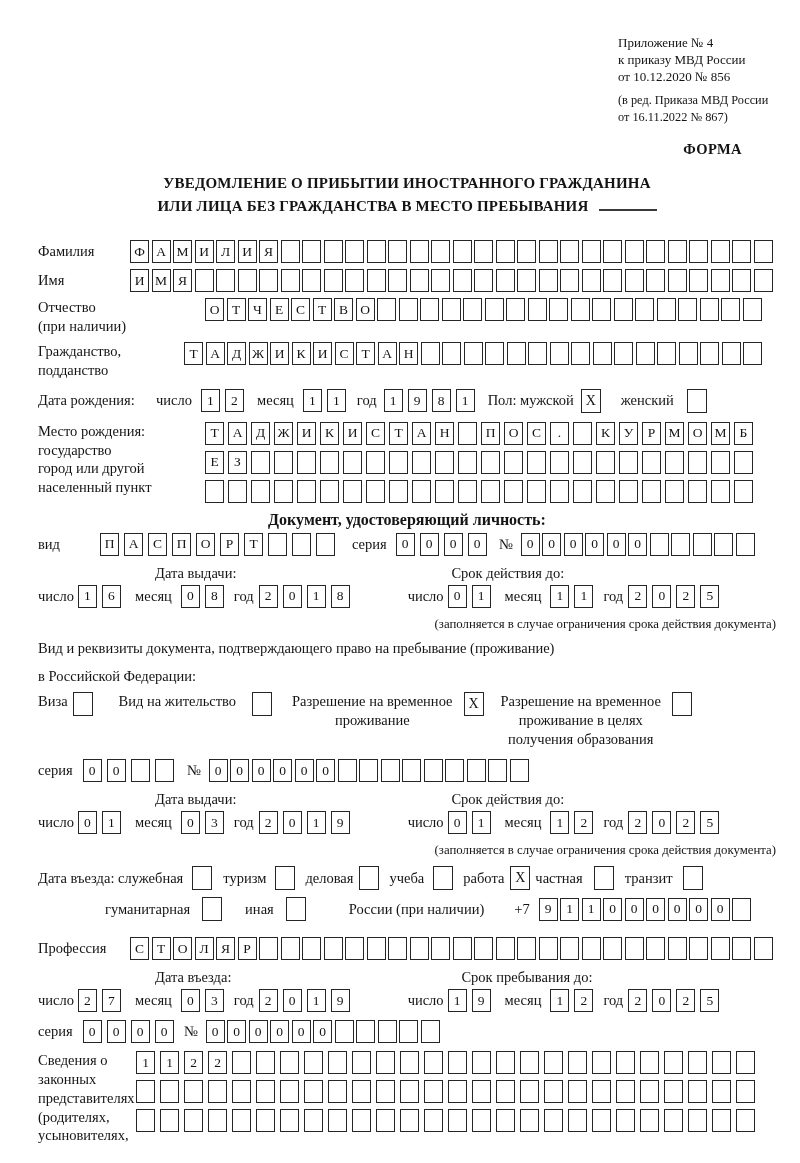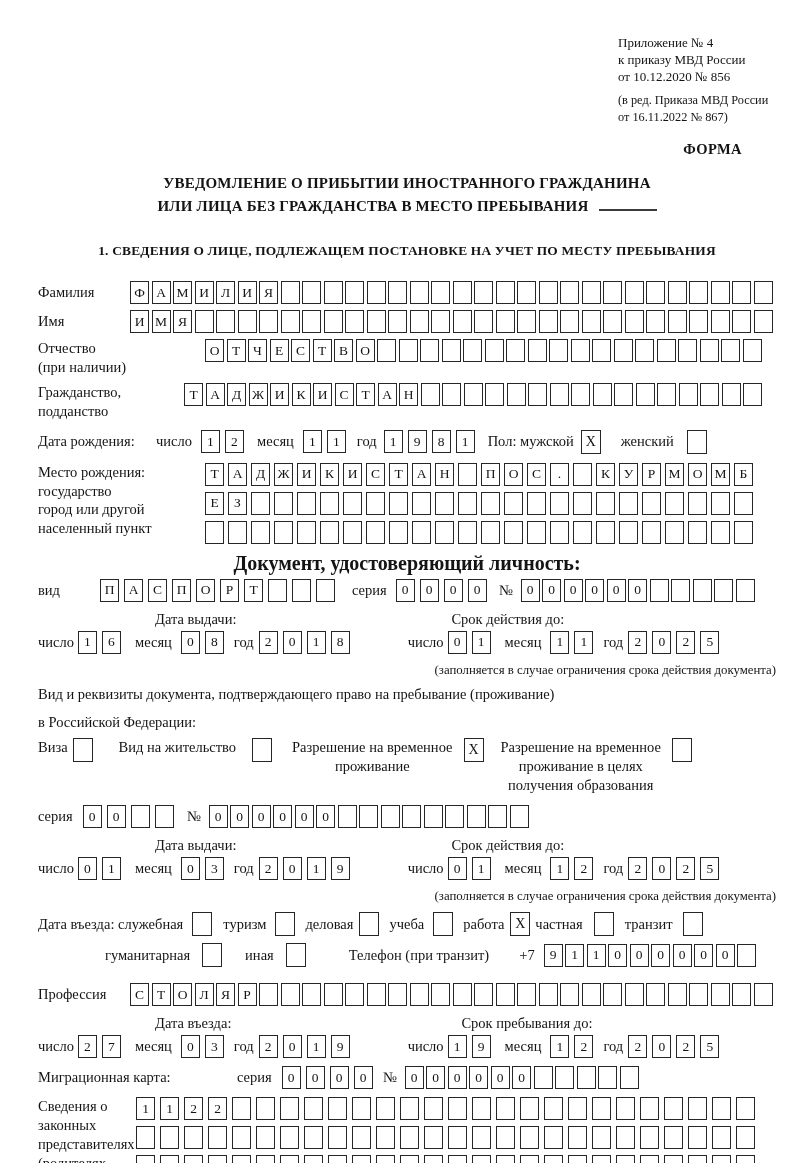--- a/index.html
+++ b/index.html
@@ -54,21 +54,20 @@
     <div>(в ред. Приказа МВД России</div>
     <div>от 16.11.2022 № 867)</div>
   </div>
   <div class="forma">ФОРМА</div>
 
   <div class="title">
     <div>УВЕДОМЛЕНИЕ О ПРИБЫТИИ ИНОСТРАННОГО ГРАЖДАНИНА</div>
     <div><span>ИЛИ ЛИЦА БЕЗ ГРАЖДАНСТВА В МЕСТО ПРЕБЫВАНИЯ</span><span class="blank-line"></span></div>
   </div>
 
-  <div class="sec-title">1. СВЕДЕНИЯ О ЛИЦЕ, ПОДЛЕЖАЩЕМ ПОСТАНОВКЕ НА УЧЕТ ПО МЕСТУ ПРЕБЫВАНИЯ</div>
 
   <div class="frow" style="margin-top:22px;">
     <span class="lbl w92">Фамилия</span>
     <span class="cells">
         <span class="cell">Ф</span>
         <span class="cell">А</span>
         <span class="cell">М</span>
         <span class="cell">И</span>
         <span class="cell">Л</span>
         <span class="cell">И</span>
@@ -313,21 +312,21 @@
           <span class="cell"></span>
           <span class="cell"></span>
           <span class="cell"></span>
           <span class="cell"></span>
           <span class="cell"></span>
           <span class="cell"></span>
         </span>
     </span>
   </div>
 
-  <div class="center" style="font-weight:bold;font-size:20px;margin-top:2px;">Документ, удостоверяющий личность:</div>
+  <div class="center" style="font-weight:bold;font-size:16px;margin-top:2px;">Документ, удостоверяющий личность:</div>
 
   <div class="frow" style="margin-top:4px;">
     <span class="lbl w62">вид</span>
     <span class="cells g5">
         <span class="cell">П</span>
         <span class="cell">А</span>
         <span class="cell">С</span>
         <span class="cell">П</span>
         <span class="cell">О</span>
         <span class="cell">Р</span>
@@ -506,21 +505,21 @@
     <span class="lbl" style="margin-left:5px;">частная</span>
     <span class="cb" style="margin-left:11px;"></span>
     <span class="lbl" style="margin-left:11px;">транзит</span>
     <span class="cb" style="margin-left:10px;"></span>
   </div>
   <div class="frow" style="margin-top:7px;">
     <span class="lbl" style="margin-left:67px;">гуманитарная</span>
     <span class="cb" style="margin-left:12px;"></span>
     <span class="lbl" style="margin-left:23px;">иная</span>
     <span class="cb" style="margin-left:12px;"></span>
-    <span class="lbl" style="margin-left:43px;">Телефон (при транзит)</span>
+    <span class="lbl" style="margin-left:43px;">России (при наличии)</span>
     <span class="lbl" style="margin-left:30px;margin-right:9px;">+7</span>
     <span class="cells">
         <span class="cell">9</span>
         <span class="cell">1</span>
         <span class="cell">1</span>
         <span class="cell">0</span>
         <span class="cell">0</span>
         <span class="cell">0</span>
         <span class="cell">0</span>
         <span class="cell">0</span>
@@ -600,21 +599,20 @@
     <span class="lbl" style="margin-left:10px;margin-right:5px;">год</span>
     <span class="cells g5">
         <span class="cell">2</span>
         <span class="cell">0</span>
         <span class="cell">2</span>
         <span class="cell">5</span>
       </span>
   </div>
 
   <div class="frow" style="margin-top:8px;">
-    <span class="lbl w199">Миграционная карта:</span>
     <span class="lbl" style="margin-right:10px;">серия</span>
     <span class="cells g5">
         <span class="cell">0</span>
         <span class="cell">0</span>
         <span class="cell">0</span>
         <span class="cell">0</span>
       </span>
     <span class="lbl" style="margin-left:10px;margin-right:8px;">№</span>
     <span class="cells">
         <span class="cell">0</span>

